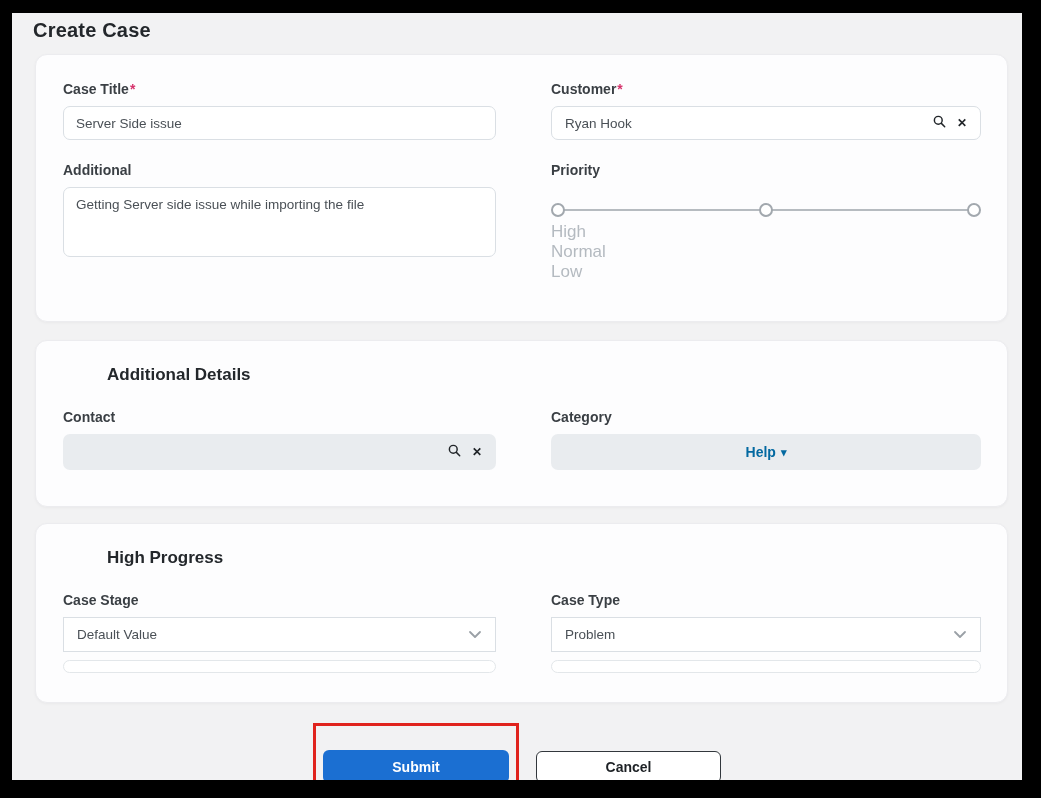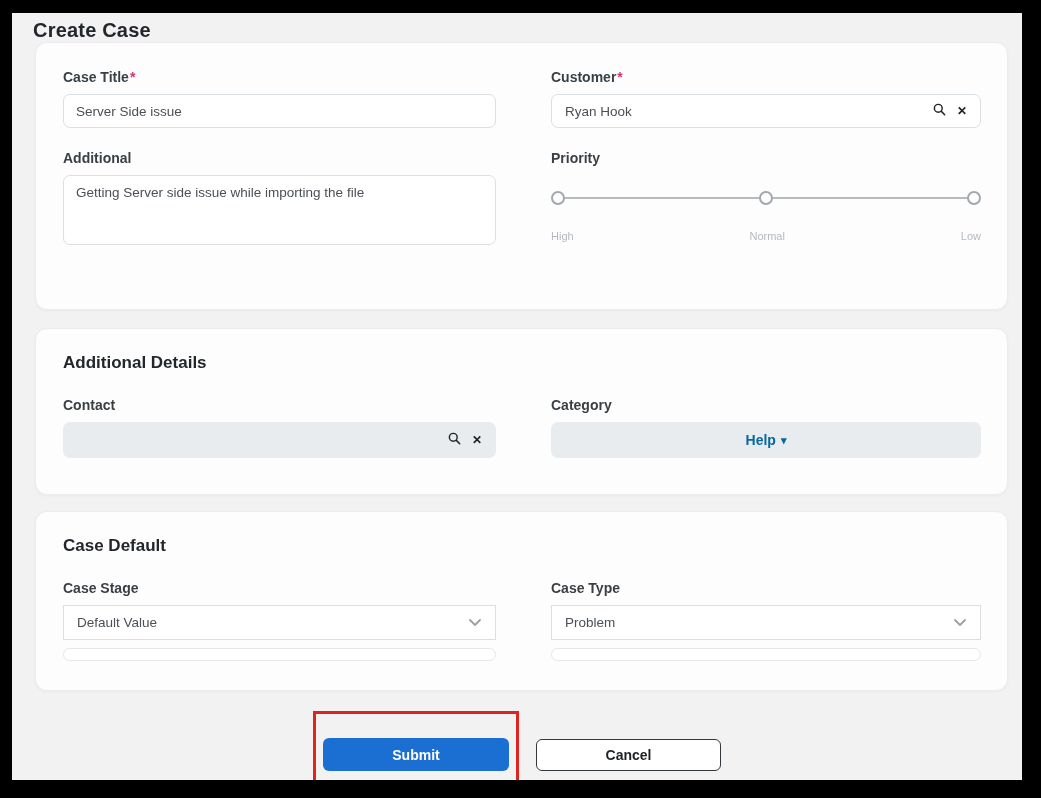--- a/index.html
+++ b/index.html
@@ -10,21 +10,21 @@
     position: relative;
     overflow: hidden;
   }
   .frame {
     position: absolute;
     left: 12px; top: 13px; right: 19px; bottom: 18px;
     background: #f2f2f3;
     overflow: hidden;
   }
   .page-title {
-    margin: 6px 0 0 21px;
+    margin: 6px 0 12px 21px;
     font-size: 20px;
     font-weight: 700;
     color: #23272b;
     letter-spacing: .2px;
   }
   .card {
     margin-left: 23px;
     width: 973px;
     background: #fdfdfe;
     border: 1px solid #ececef;
@@ -111,28 +111,29 @@
     border: 2px solid #a2a8ae;
     border-radius: 50%;
     background: #fff;
     cursor: pointer;
   }
   .dot-high { left: 0; }
   .dot-normal { left: calc(50% - 7px); }
   .dot-low { right: 0; }
   .slider-labels {
     display: flex; justify-content: space-between;
-    margin-top: 24px;
-    font-size: 11px; color: #b4bac0;
+    margin-top: 4px;
+    font-size: 17px; color: #b4bac0; flex-direction: column;
   }
   .section-heading {
     font-size: 17px;
     font-weight: 700;
     color: #23272b;
     margin-bottom: 24px;
+    margin-left: 44px;
   }
   .gray-field {
     width: 100%; height: 36px;
     background: #e9ecef;
     border-radius: 7px;
     display: flex; align-items: center; justify-content: flex-end;
     padding: 0 14px; gap: 11px;
   }
   .dropdown-btn {
     width: 100%; height: 36px;
@@ -264,21 +265,21 @@
         <label class="field-label">Category</label>
         <button class="dropdown-btn">
           <span>Help</span>
           <span class="caret">▾</span>
         </button>
       </div>
     </div>
   </div>
 
   <div class="card card-3">
-    <h2 class="section-heading">Case Default</h2>
+    <h2 class="section-heading">High Progress</h2>
     <div class="grid-2">
       <div>
         <label class="field-label">Case Stage</label>
         <div class="select">
           <span>Default Value</span>
           <span>
             <svg width="14" height="9" viewBox="0 0 14 9">
                 <polyline points="2,2 7,7 12,2" fill="none" stroke="#9aa0a6" stroke-width="1.8" stroke-linecap="round" stroke-linejoin="round"></polyline>
               </svg>
           </span>

